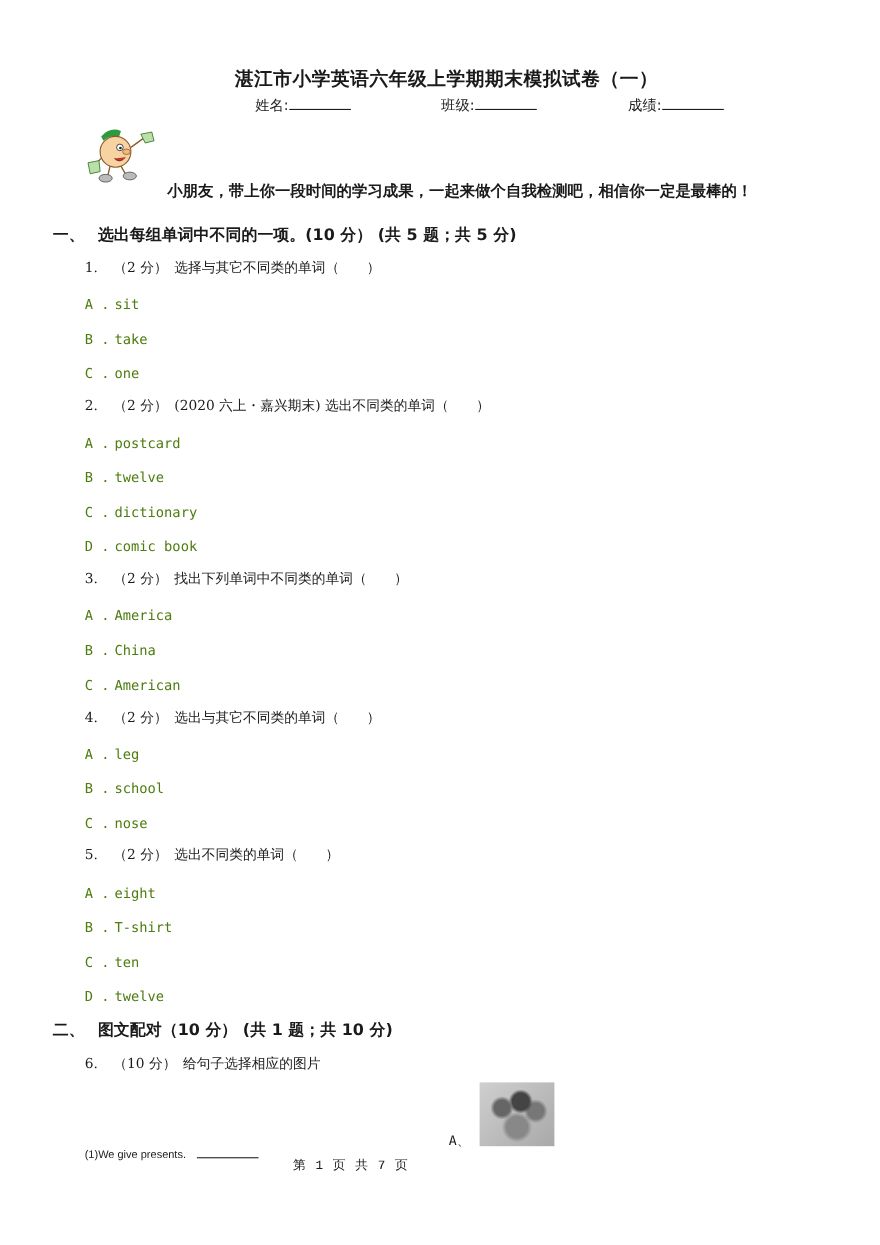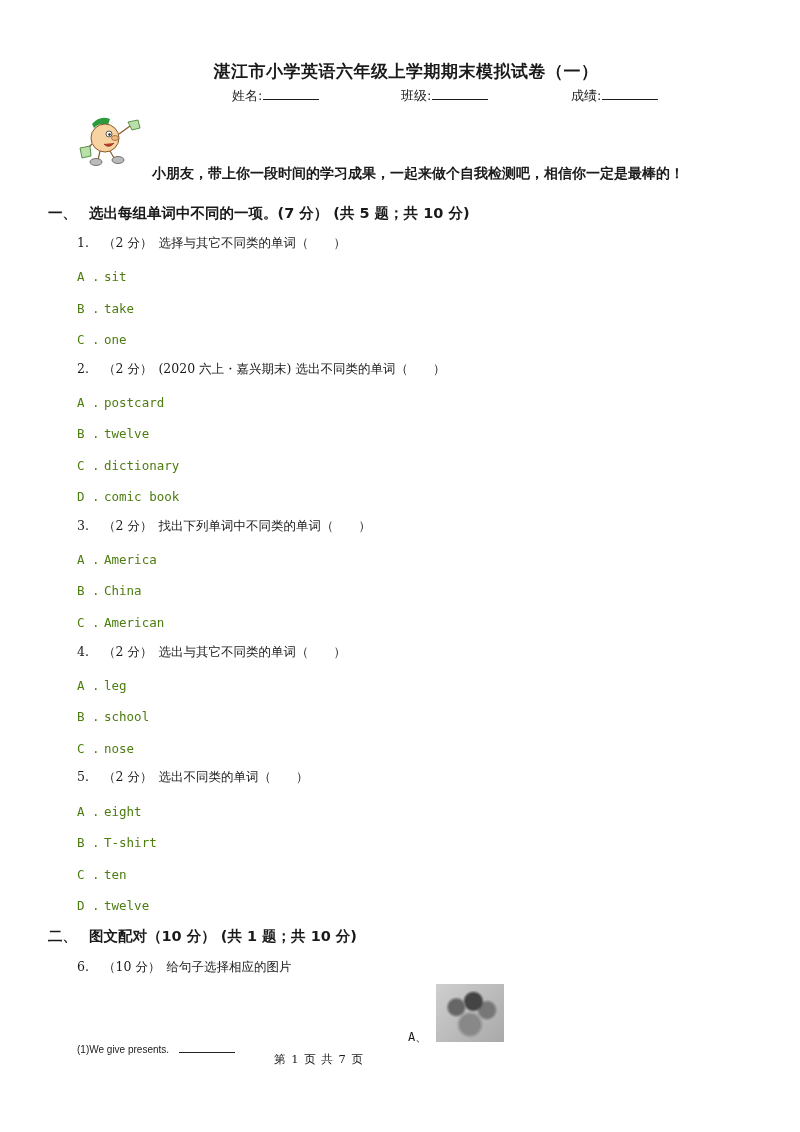--- a/index.html
+++ b/index.html
@@ -14,21 +14,21 @@
   .section-h .num { display: inline-block; width: 41px; }
   .q { left: 77px; font-size: 12.5px; }
   .q .qn { display: inline-block; width: 26px; }
   .q .score { margin-right: 6px; }
   .opt { left: 77px; font-family: "DejaVu Sans Mono", "Liberation Mono", monospace; font-size: 12.5px; color: #4d7c0f; }
   .opt .letter { display: inline-block; width: 27px; }
   .sub { left: 77px; top: 1041px; font-family: Liberation Sans, sans-serif; font-size: 10px; }
   .sub .line { display: inline-block; width: 56px; border-bottom: 1px solid #222; height: 11px; margin-left: 10px; }
   .pic-label { left: 408px; top: 1029px; font-size: 12px; font-family: "DejaVu Sans Mono", monospace; }
   .pic { left: 436px; top: 984px; width: 68px; height: 58px; background: radial-gradient(circle at 30% 40%, #666 0 12%, transparent 18%), radial-gradient(circle at 55% 30%, #444 0 14%, transparent 20%), radial-gradient(circle at 75% 45%, #777 0 12%, transparent 18%), radial-gradient(circle at 50% 70%, #888 0 18%, transparent 26%), linear-gradient(135deg, #cfcfcf, #a9a9a9); filter: blur(0.6px); }
-  .footer { left: 0; width: 638px; top: 1052px; text-align: center; font-size: 11.5px; letter-spacing: 1px; }
+  .footer { left: 0; width: 638px; top: 1052px; text-align: center; font-size: 11.5px; letter-spacing: 1px; font-family: Liberation Mono, monospace; }
 </style>
 </head>
 <body>
 
 <div class="abs title">湛江市小学英语六年级上学期期末模拟试卷（一）</div>
 
 <div class="abs info" style="left:190px;">
   <span>姓名:</span><span class="blank"></span>
 </div>
 <div class="abs info" style="left:359px;">
@@ -52,21 +52,21 @@
     <path d="M2 34 L12 32 L13 42 L4 44 Z" fill="#b8e0a8" stroke="#3a7a2a" stroke-width="0.8"></path>
     <path d="M22 37 L20 46 M32 37 L36 44" stroke="#8a5a2b" stroke-width="1.2"></path>
     <ellipse cx="18" cy="48" rx="6" ry="3.5" fill="#bbb" stroke="#555" stroke-width="0.8"></ellipse>
     <ellipse cx="40" cy="46" rx="6" ry="3.5" fill="#bbb" stroke="#555" stroke-width="0.8"></ellipse>
   </svg>
 </div>
 
 <div class="abs encourage">小朋友，带上你一段时间的学习成果，一起来做个自我检测吧，相信你一定是最棒的！</div>
 
 <div class="abs section-h" style="top:204px;">
-  <span class="num">一、</span><span>选出每组单词中不同的一项。(7 分） (共 5 题；共 10 分)</span>
+  <span class="num">一、</span><span>选出每组单词中不同的一项。(10 分） (共 5 题；共 5 分)</span>
 </div>
 
 <div class="abs q" style="top:235px;">
   <span class="qn">1.</span><span class="score">（2 分）</span><span>选择与其它不同类的单词（　　）</span>
 </div>
 <div class="abs opt" style="top:269px;"><span class="letter">A .</span><span>sit</span></div>
 <div class="abs opt" style="top:301px;"><span class="letter">B .</span><span>take</span></div>
 <div class="abs opt" style="top:332px;"><span class="letter">C .</span><span>one</span></div>
 
 <div class="abs q" style="top:361px;">

